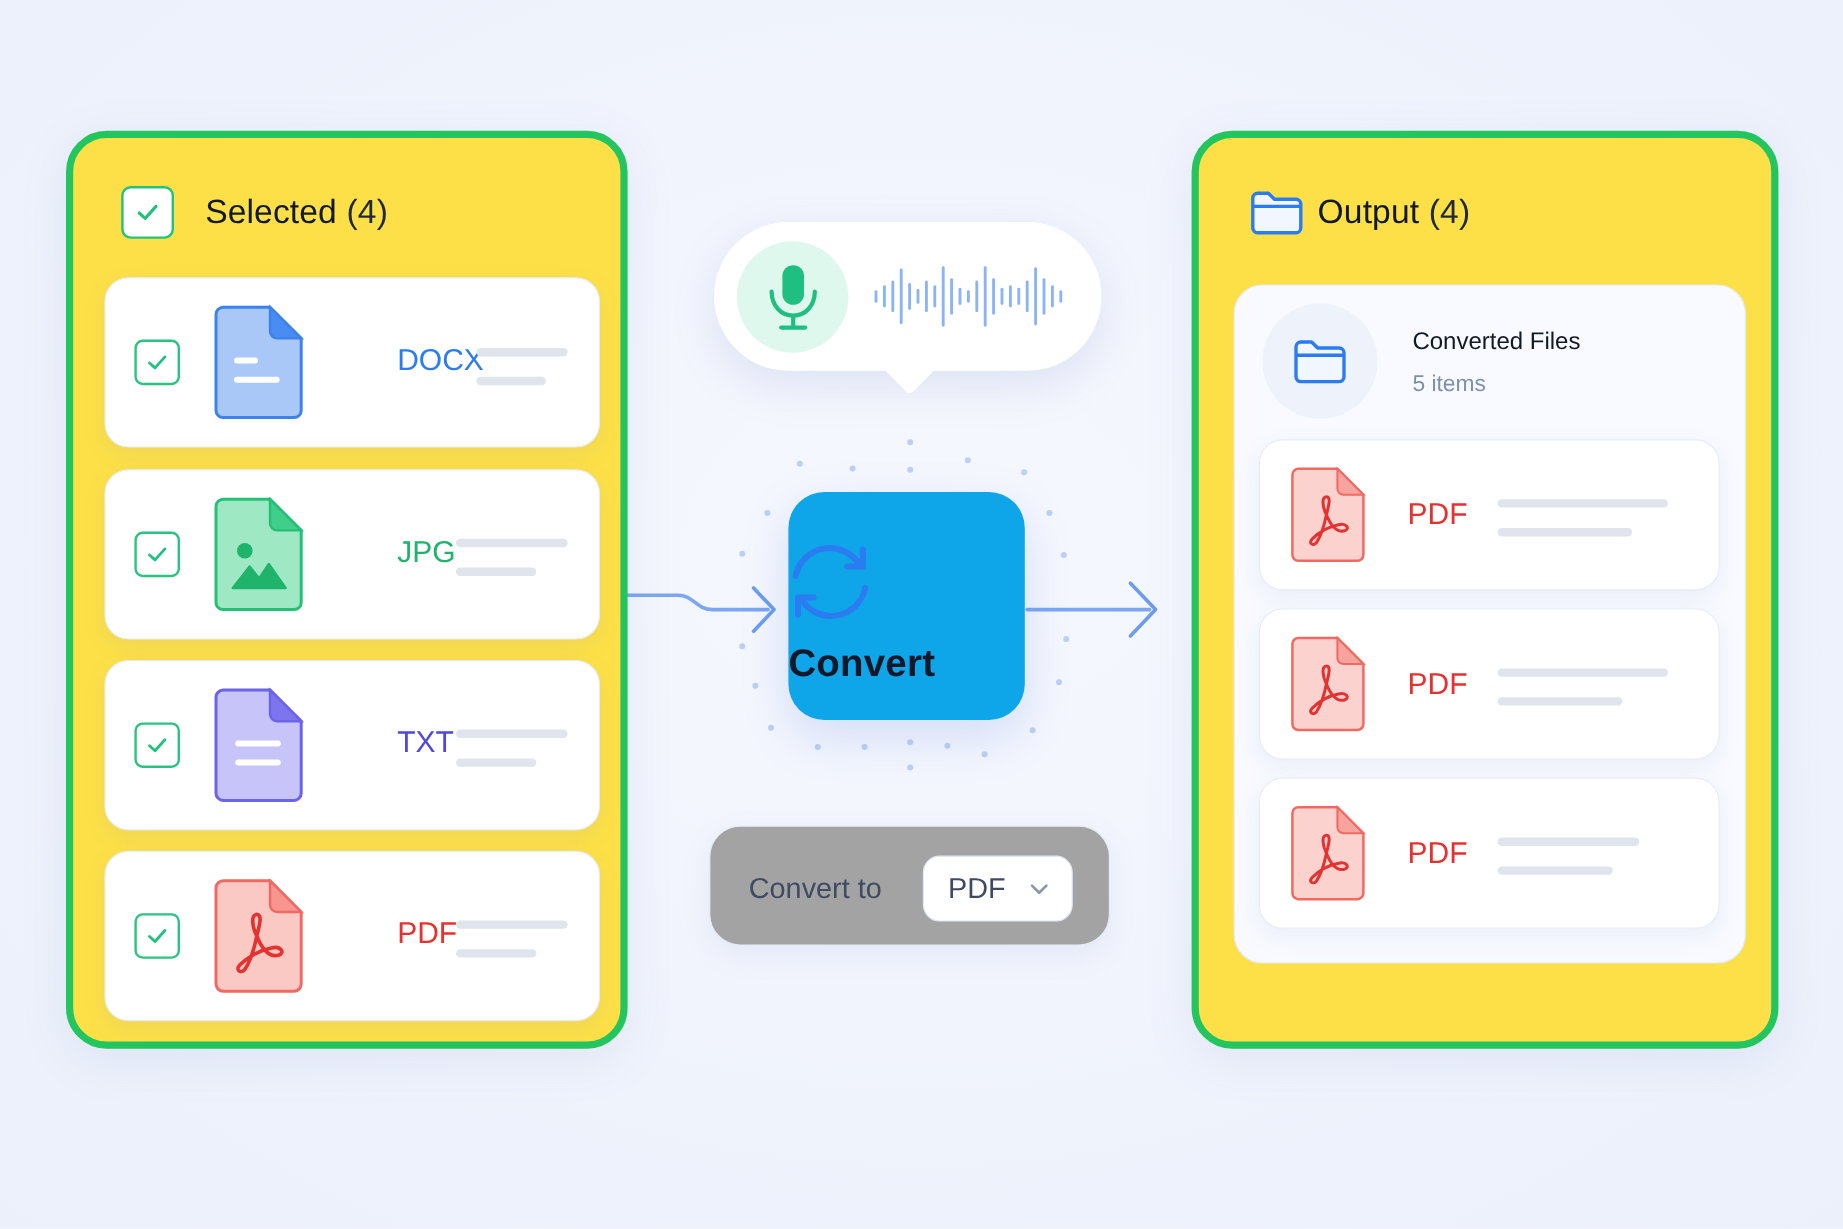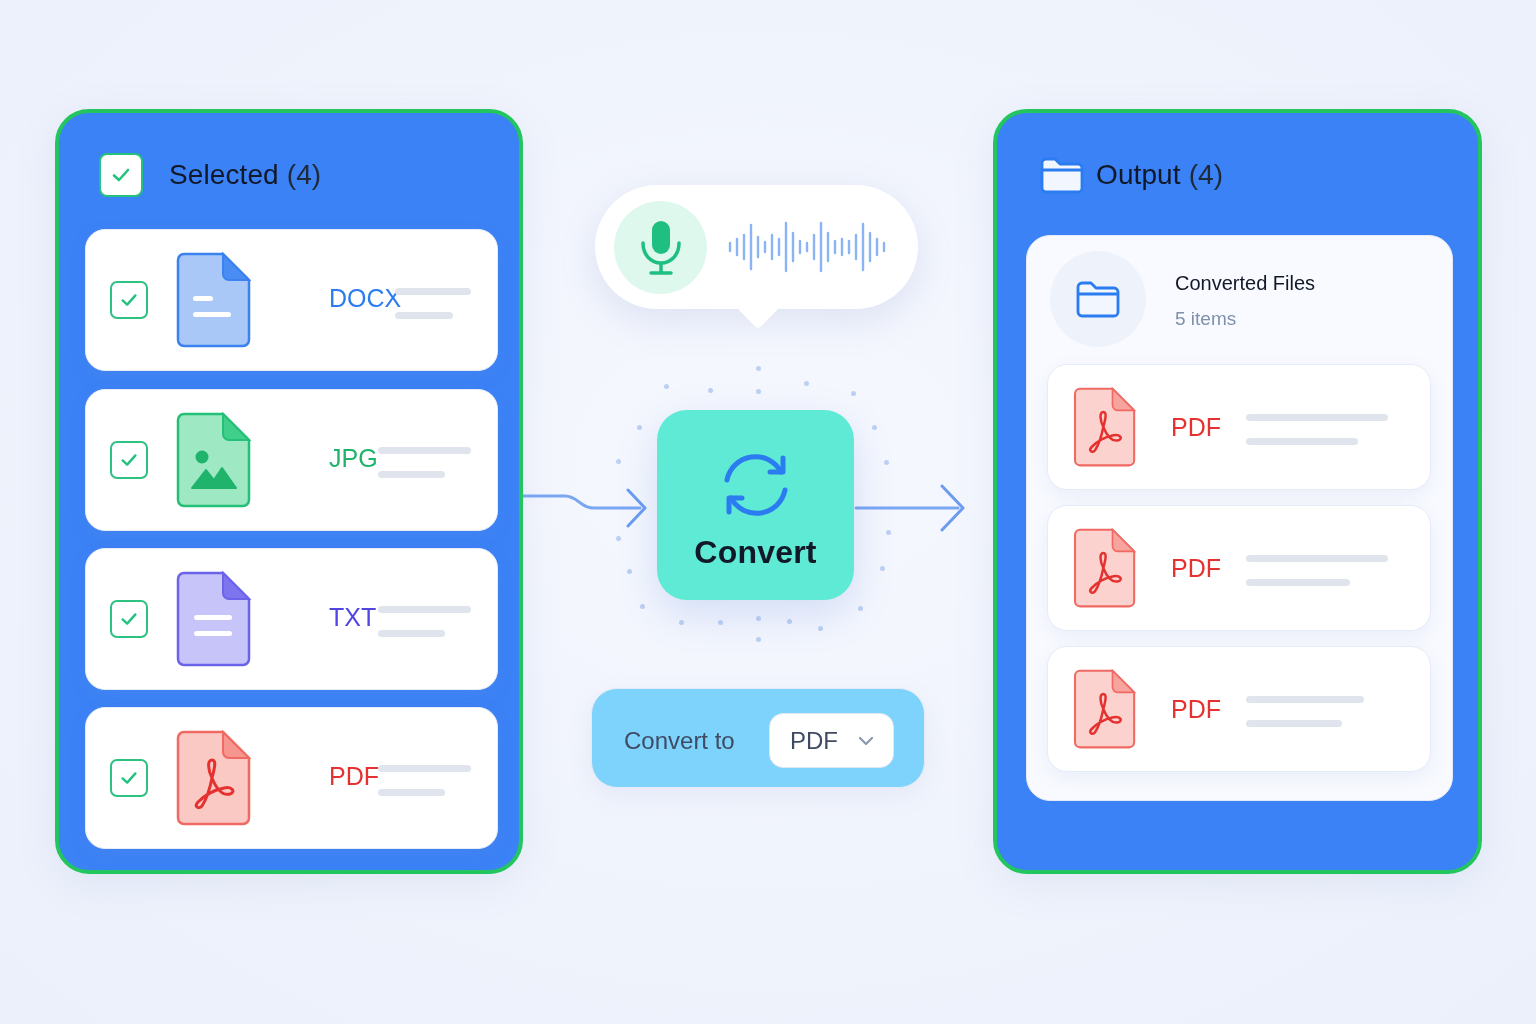--- a/index.html
+++ b/index.html
@@ -5,22 +5,22 @@
   * { box-sizing: border-box; margin: 0; padding: 0; }
   html, body { width: 1536px; height: 1024px; overflow: hidden; }
   body {
     background: radial-gradient(ellipse at 50% 45%, #f6f8fe 0%, #eff3fc 60%, #ebf0fb 100%);
     font-family: "Liberation Sans", "DejaVu Sans", sans-serif;
     position: relative;
     color: #111827;
   }
   .panel {
     position: absolute;
-    background: #3b82f6;
-    border: 4px solid #22c55e;
+    background: #fde047;
+    border: 6px solid #22c55e;
     border-radius: 34px;
     box-shadow: 0 10px 40px rgba(120,140,200,0.12);
   }
   #left-panel { left: 55px; top: 109px; width: 468px; height: 765px; }
   #right-panel { left: 993px; top: 109px; width: 489px; height: 765px; }
 
   .panel-header { position: absolute; display: flex; align-items: center; }
   #left-panel .panel-header { left: 40px; top: 40px; }
   #right-panel .panel-header { left: 42px; top: 42px; }
   .panel-title { font-size: 28px; font-weight: 500; color: #111827; margin-left: 26px; letter-spacing: 0.1px;}
@@ -60,30 +60,30 @@
     background: #dff8ee; display: flex; align-items: center; justify-content: center;
   }
   #waveform { position: absolute; left: 133px; top: 34px; width: 168px; height: 56px; }
 
   
   .dot { position: absolute; width: 5px; height: 5px; border-radius: 50%; background: #bcd0f3; }
 
   
   #convert-button {
     position: absolute; left: 657px; top: 410px; width: 197px; height: 190px;
-    background: #5eead4; border-radius: 30px;
+    background: #0ea5e9; border-radius: 30px;
     box-shadow: 0 14px 40px rgba(80,120,220,0.20);
-    display: flex; flex-direction: column; align-items: center; cursor: pointer;
+    display: flex; flex-direction: column; align-items: flex-start; cursor: pointer;
   }
   #convert-button .lbl { font-size: 32px; font-weight: 700; color: #111827; margin-top: 14px; letter-spacing: 0.2px; }
 
   
   #convert-to-bar {
     position: absolute; left: 591px; top: 688px; width: 334px; height: 100px;
-    background: #7dd3fc; border: 1px solid #e4eaf7; border-radius: 26px;
+    background: #a3a3a3; border: 1px solid #e4eaf7; border-radius: 26px;
     box-shadow: 0 8px 24px rgba(120,140,200,0.10);
   }
   #convert-to-bar .lbl { position: absolute; left: 32px; top: 38px; font-size: 24px; color: #3f4b63; }
   #format-select {
     position: absolute; left: 177px; top: 24px; width: 125px; height: 55px;
     border: 1px solid #dfe6f4; border-radius: 14px; background: #fff;
     display: flex; align-items: center; padding-left: 20px; cursor: pointer;
   }
   #format-select .val { font-size: 24px; color: #3f4b63; }
   #format-select .chev { position: absolute; right: 18px; top: 18px; }

